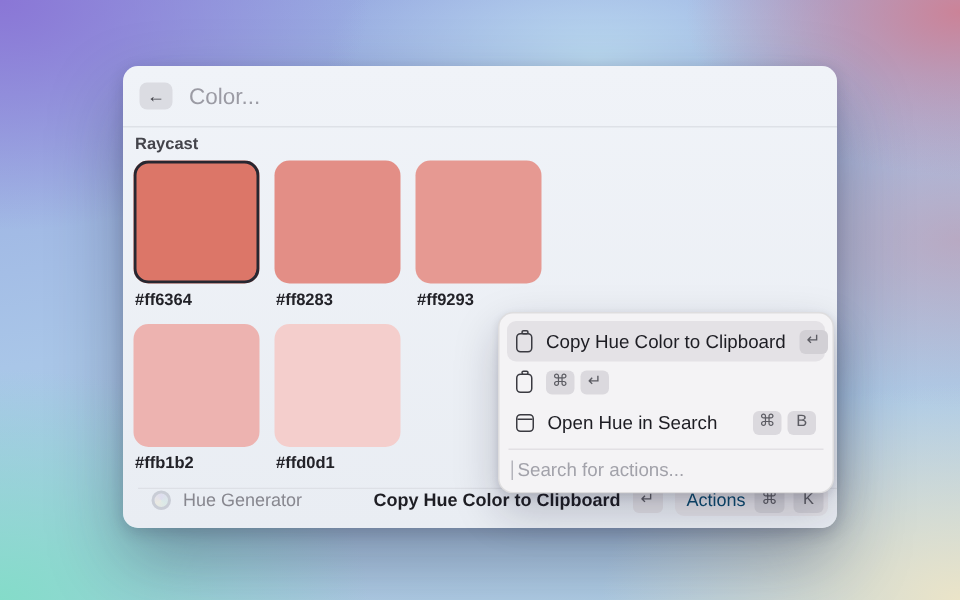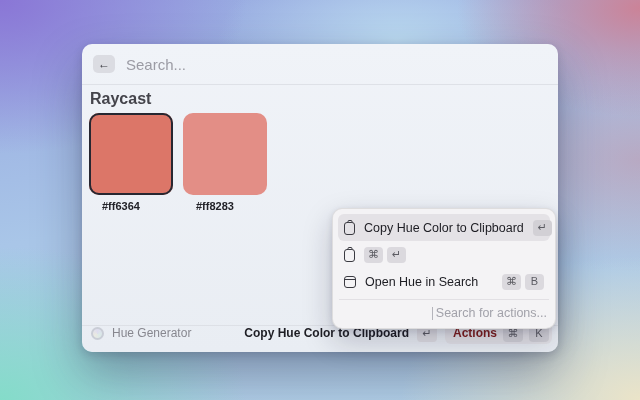--- a/index.html
+++ b/index.html
@@ -30,73 +30,73 @@
   }
   .header { height:40px; display:flex; align-items:center; gap:11px; padding:0 11px; }
   .back-btn {
     width:22px; height:18px; border-radius:5px; background:#dbdce2;
     color:#3b3b42; font-size:12px; line-height:1;
     display:flex; align-items:center; justify-content:center; cursor:default;
   }
   .search-ph { color:#9b9ba4; font-size:15px; }
   .hdr-divider { height:1px; background:#dee1e7; }
 
-  .section-label { margin:5px 0 5px 8px; font-size:16px; font-weight:700; color:#44444b; }
+  .section-label { margin:5px 0 5px 8px; font-size:11px; font-weight:700; color:#44444b; }
 
   .grid-row { display:flex; gap:10px; padding:0 7px; }
   .grid-row + .grid-row { margin-top:10px; }
   .cell { width:84px; }
   .swatch { height:82px; border-radius:10px; }
   .swatch.selected { box-shadow: inset 0 0 0 2px #272731; }
-  .hex-label { margin-top:5px; margin-left:13px; font-size:11px; font-weight:600; color:#222228; }
+  .hex-label { margin-top:5px; margin-left:1px; font-size:11px; font-weight:600; color:#222228; }
 
   
   .footer {
-    position:absolute; left:0; right:0; bottom:0; height:27px;
+    position:absolute; left:10px; right:0; bottom:0; height:27px;
     border-top:1px solid #dde0e6; border-radius:0 0 10px 10px;
     display:flex; align-items:center; padding:0 6px 12px 9px; box-sizing:border-box;
   }
   .footer-left { display:flex; align-items:center; gap:8px; font-size:12px; color:#87878f; }
   .ring-icon {
     width:13px; height:13px; border-radius:50%; box-sizing:border-box;
     border:2px solid #c9cdd6;
     background:conic-gradient(rgba(200,190,230,.35),rgba(190,225,210,.35),rgba(235,225,195,.35),rgba(200,190,230,.35));
   }
   .footer-right { margin-left:auto; display:flex; align-items:center; gap:8px; }
   .primary-label { font-size:12px; font-weight:700; color:#1e1e24; }
   .kbd {
     min-width:20px; height:17px; padding:0 3px; border-radius:4px;
     background:#dfdee3; color:#5d5d64; font-size:11px; line-height:1;
     display:flex; align-items:center; justify-content:center; box-sizing:border-box;
   }
   .actions-group {
     display:flex; align-items:center; gap:6px;
     background:#e4e3e8; border-radius:6px; padding:2px 3px 2px 8px;
   }
-  .actions-label { font-size:12px; font-weight:700; color:#7f1d1d; }
+  .actions-label { font-size:12px; font-weight:400; color:#0c4a6e; }
   .actions-group .kbd { background:#d3d2d8; }
 
   
   .popup {
     position:absolute; left:250px; top:164px; width:224px; box-sizing:border-box;
     background:#f4f3f5; border:1px solid rgba(0,0,0,.09); border-radius:10px;
     box-shadow:0 12px 30px rgba(20,20,45,.22), 0 2px 6px rgba(20,20,45,.12);
     padding:5px;
   }
   .menu-item {
     --itembg:#f4f3f5;
     height:27px; border-radius:6px; display:flex; align-items:center; gap:9px; padding:0 6px;
   }
   .menu-item.selected { --itembg:#e4e2e6; background:#e4e2e6; }
   .menu-label { flex:1; font-size:12.5px; font-weight:500; color:#1d1d23; white-space:nowrap; }
   .menu-keys { display:flex; gap:4px; }
   .menu-item .kbd { background:#dbd9de; height:16px; min-width:19px; color:#5c5c63; }
   .menu-item.selected .kbd { background:#d2d0d5; }
   .popup-divider { height:1px; background:#e2e0e4; margin:4px 1px 0; }
-  .popup-search { display:flex; align-items:center; gap:3px; padding:6px 3px 3px;justify-content:flex-end; }
+  .popup-search { display:flex; align-items:center; gap:3px; padding:6px 3px 3px; }
   .caret { width:1px; height:13px; background:#b4b4bb; }
   .popup-search-ph { font-size:12.5px; color:#a2a2aa; }
 
   
   .icon-clipboard {
     position:relative; width:11px; height:13px; box-sizing:border-box;
     border:1.3px solid #3a3a41; border-radius:3px; margin-top:1px; flex:none;
   }
   .icon-clipboard::before {
     content:""; position:absolute; top:-3px; left:50%; transform:translateX(-50%);
@@ -112,38 +112,50 @@
 </head>
 <body>
 
 <div class="stage">
   <div class="window">
 
     <div class="header">
       <div class="back-btn">
         <span>←</span>
       </div>
-      <div class="search-ph">Search...</div>
+      <div class="search-ph">Color...</div>
     </div>
     <div class="hdr-divider"></div>
 
     <div class="section-label">Raycast</div>
 
     <div class="grid-row">
       <div class="cell">
         <div class="swatch selected" style="background: rgb(220, 118, 104);"></div>
         <div class="hex-label">#ff6364</div>
       </div>
       <div class="cell">
         <div class="swatch" style="background: rgb(227, 142, 134);"></div>
         <div class="hex-label">#ff8283</div>
       </div>
+      <div class="cell">
+        <div class="swatch" style="background: rgb(230, 153, 146);"></div>
+        <div class="hex-label">#ff9293</div>
+      </div>
     </div>
 
     <div class="grid-row">
+      <div class="cell">
+        <div class="swatch" style="background: rgb(237, 179, 176);"></div>
+        <div class="hex-label">#ffb1b2</div>
+      </div>
+      <div class="cell">
+        <div class="swatch" style="background: rgb(244, 206, 204);"></div>
+        <div class="hex-label">#ffd0d1</div>
+      </div>
     </div>
 
     <div class="footer">
       <div class="footer-left">
         <div class="ring-icon"></div>
         <span>Hue Generator</span>
       </div>
       <div class="footer-right">
         <span class="primary-label">Copy Hue Color to Clipboard</span>
         <span class="kbd">↵</span>

